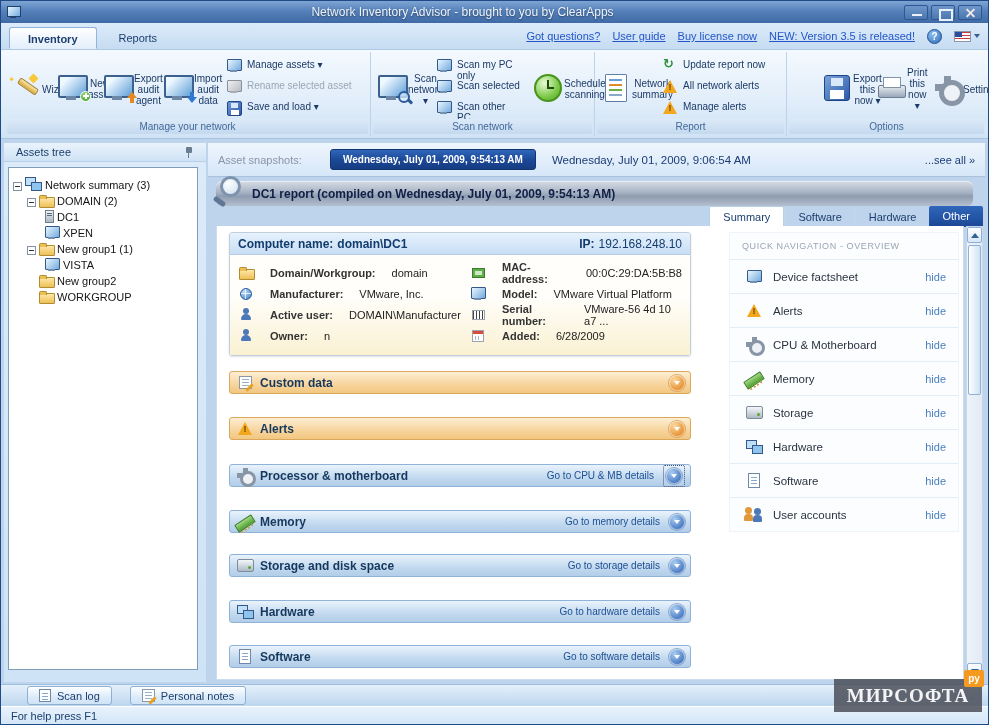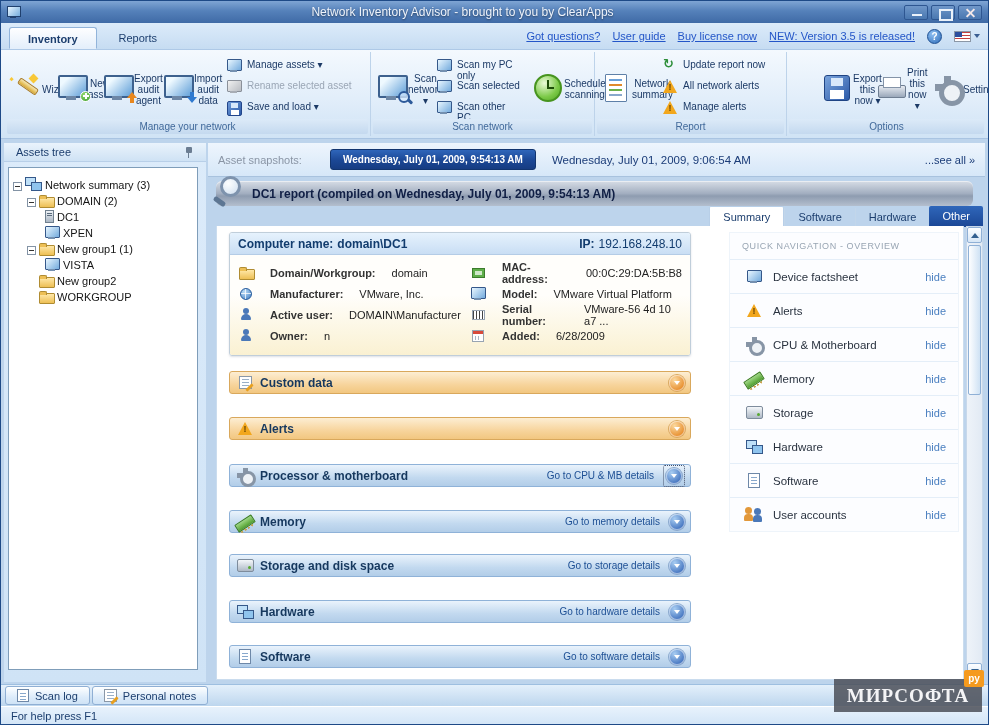--- a/index.html
+++ b/index.html
@@ -194,21 +194,21 @@
 
 
 .vscroll{position:absolute;top:83px;right:2px;bottom:2px;width:17px;background:linear-gradient(90deg,#eef3f9,#e2eaf4);border:1px solid #c8d8ea}
 .sbtn{position:absolute;left:0;right:0;height:16px;background:linear-gradient(#fdfeff,#d6e6f6);border:1px solid #8fb0d6;border-radius:2px;display:flex;align-items:center;justify-content:center}
 .sbtn.up{top:0}.sbtn.down{bottom:0}
 .sbtn.up::before{content:"";border-left:4px solid transparent;border-right:4px solid transparent;border-bottom:5px solid #33608f}
 .sbtn.down::before{content:"";border-left:4px solid transparent;border-right:4px solid transparent;border-top:5px solid #33608f}
 .sthumb{position:absolute;left:1px;right:1px;top:18px;height:150px;background:linear-gradient(90deg,#fdfeff,#cfe2f4);border:1px solid #8fb0d6;border-radius:2px}
 
 
-.bottombar{position:absolute;left:0;right:0;top:683px;height:22px;background:linear-gradient(#e4f0fb,#bdd6ee);border-top:1px solid #9ebfe0;display:flex;align-items:center;gap:2px;padding:0 4px}
+.bottombar{position:absolute;left:0;right:0;top:683px;height:22px;background:linear-gradient(#e4f0fb,#bdd6ee);border-top:1px solid #9ebfe0;display:flex;align-items:center;gap:18px;padding:0 26px}
 .btab{display:flex;align-items:center;gap:6px;height:19px;padding:0 11px;background:linear-gradient(#feffff,#dcebfa 60%,#cfe3f6);border:1px solid #8fafd4;border-radius:3px;font-size:11px;color:#1c3e6e}
 .statusbar{position:absolute;left:0;right:0;top:705px;height:19px;background:linear-gradient(#e8f2fc,#d2e5f7);display:flex;align-items:center;padding:0 10px;font-size:11px;color:#1c3e6e;border-top:1px solid #fff}
 
 
 .watermark{position:absolute;right:6px;top:678px;width:148px;height:33px;background:rgba(73,76,86,.84);display:flex;align-items:center;justify-content:center;z-index:60}
 .wm-text{color:#f4f4f6;font-weight:bold;font-size:19px;letter-spacing:1px;font-family:"Liberation Serif","DejaVu Serif",serif}
 .wm-badge{position:absolute;right:-2px;top:-9px;width:20px;height:17px;background:#f59a1e;color:#fff;font-size:10px;font-weight:bold;display:flex;align-items:center;justify-content:center;border-radius:2px}
 </style>
 </head>
 <body>

